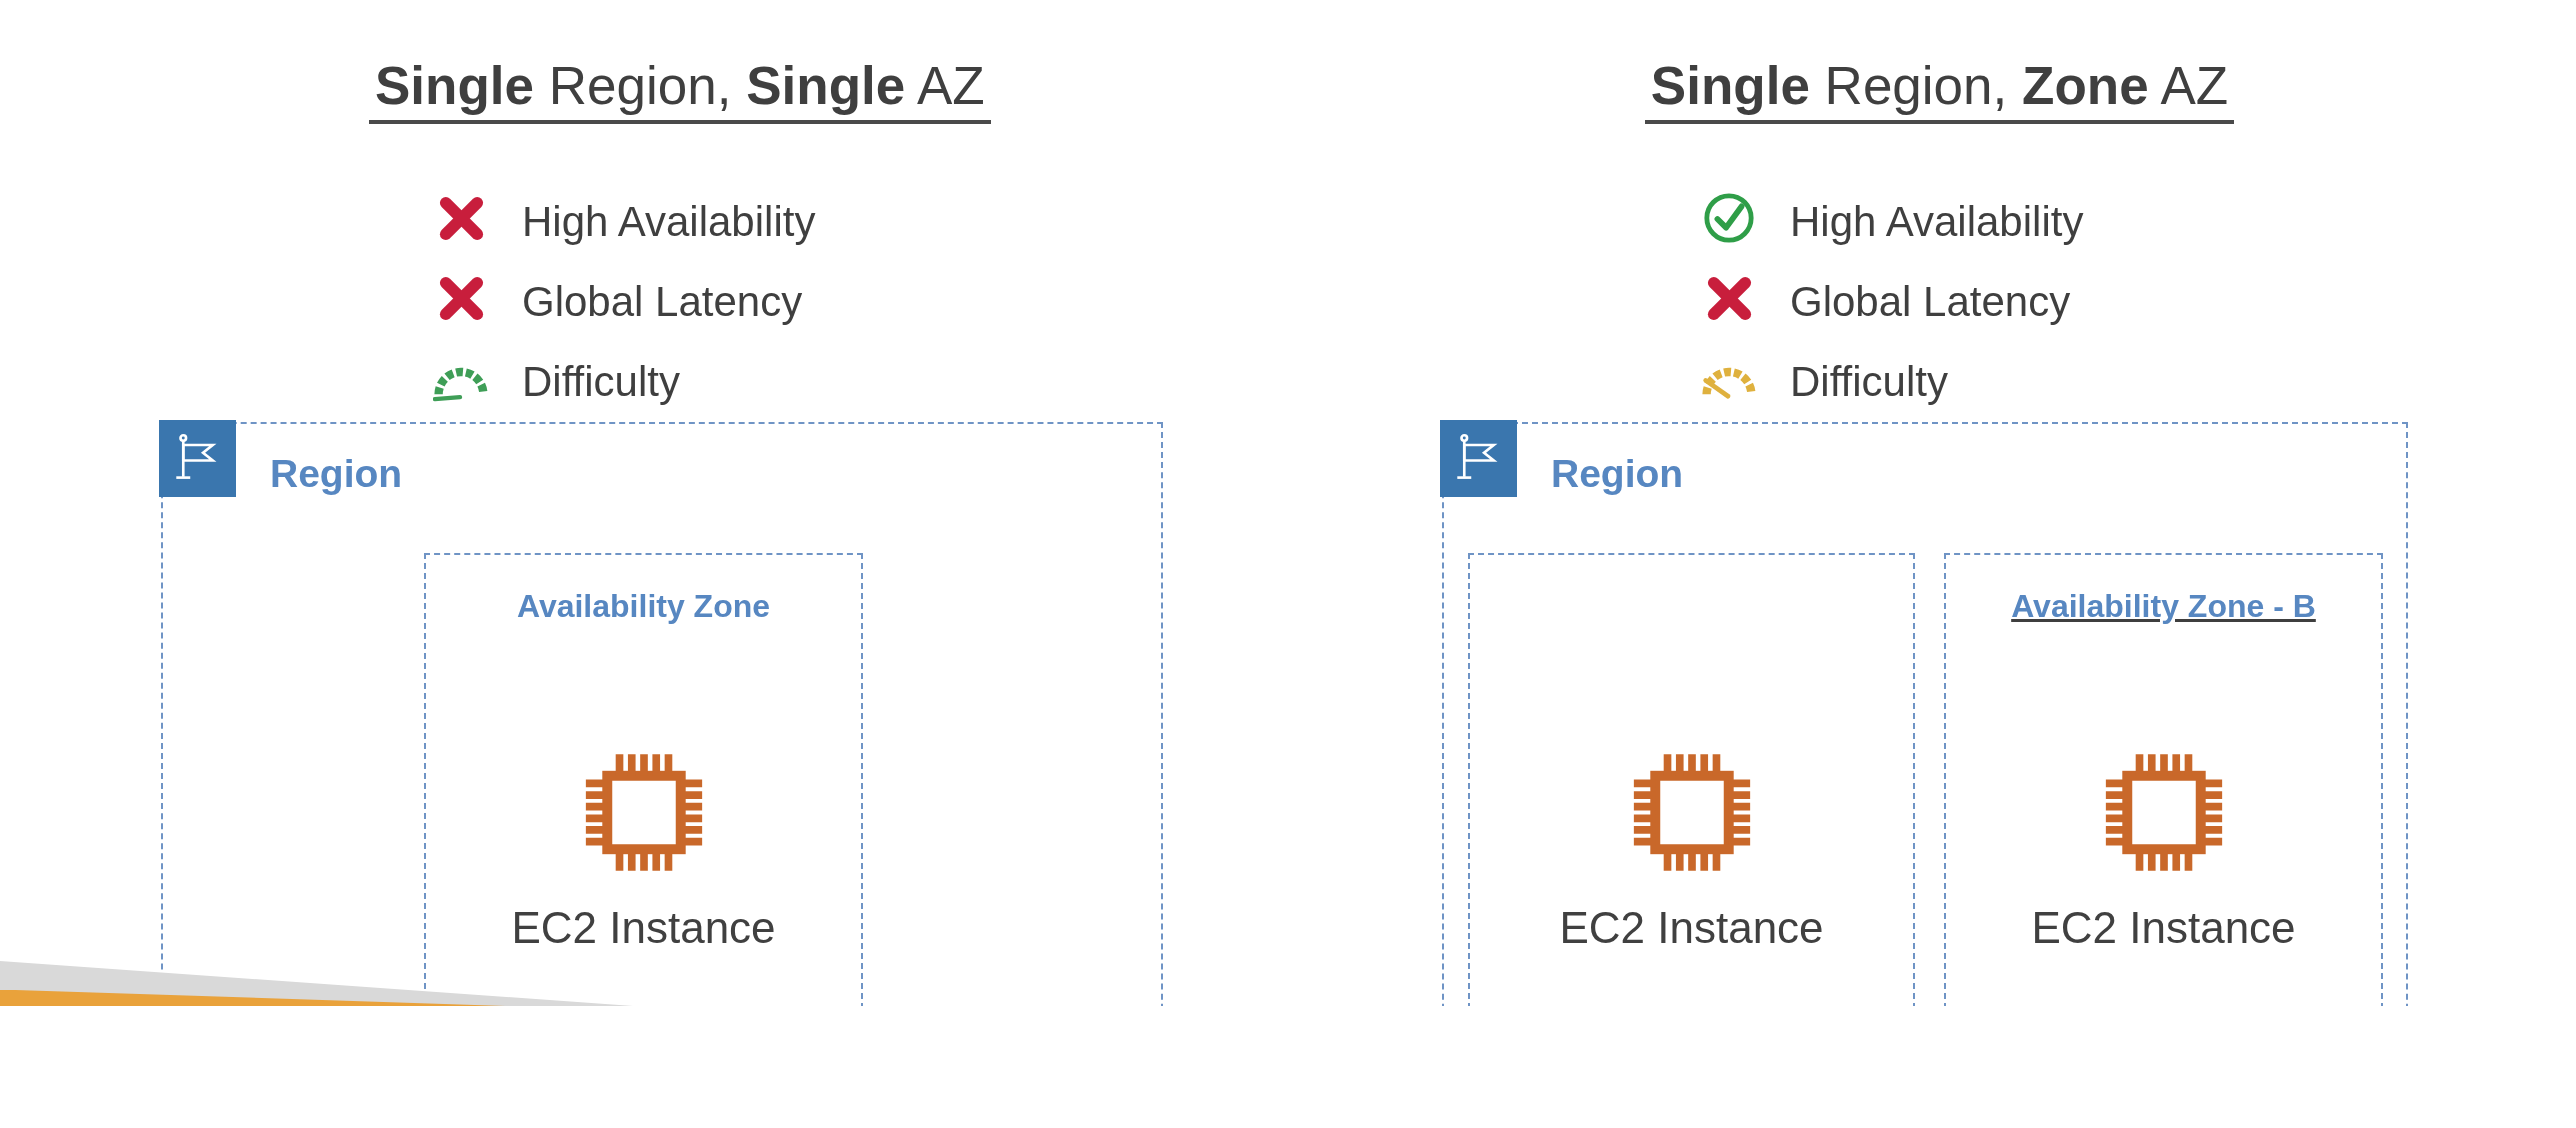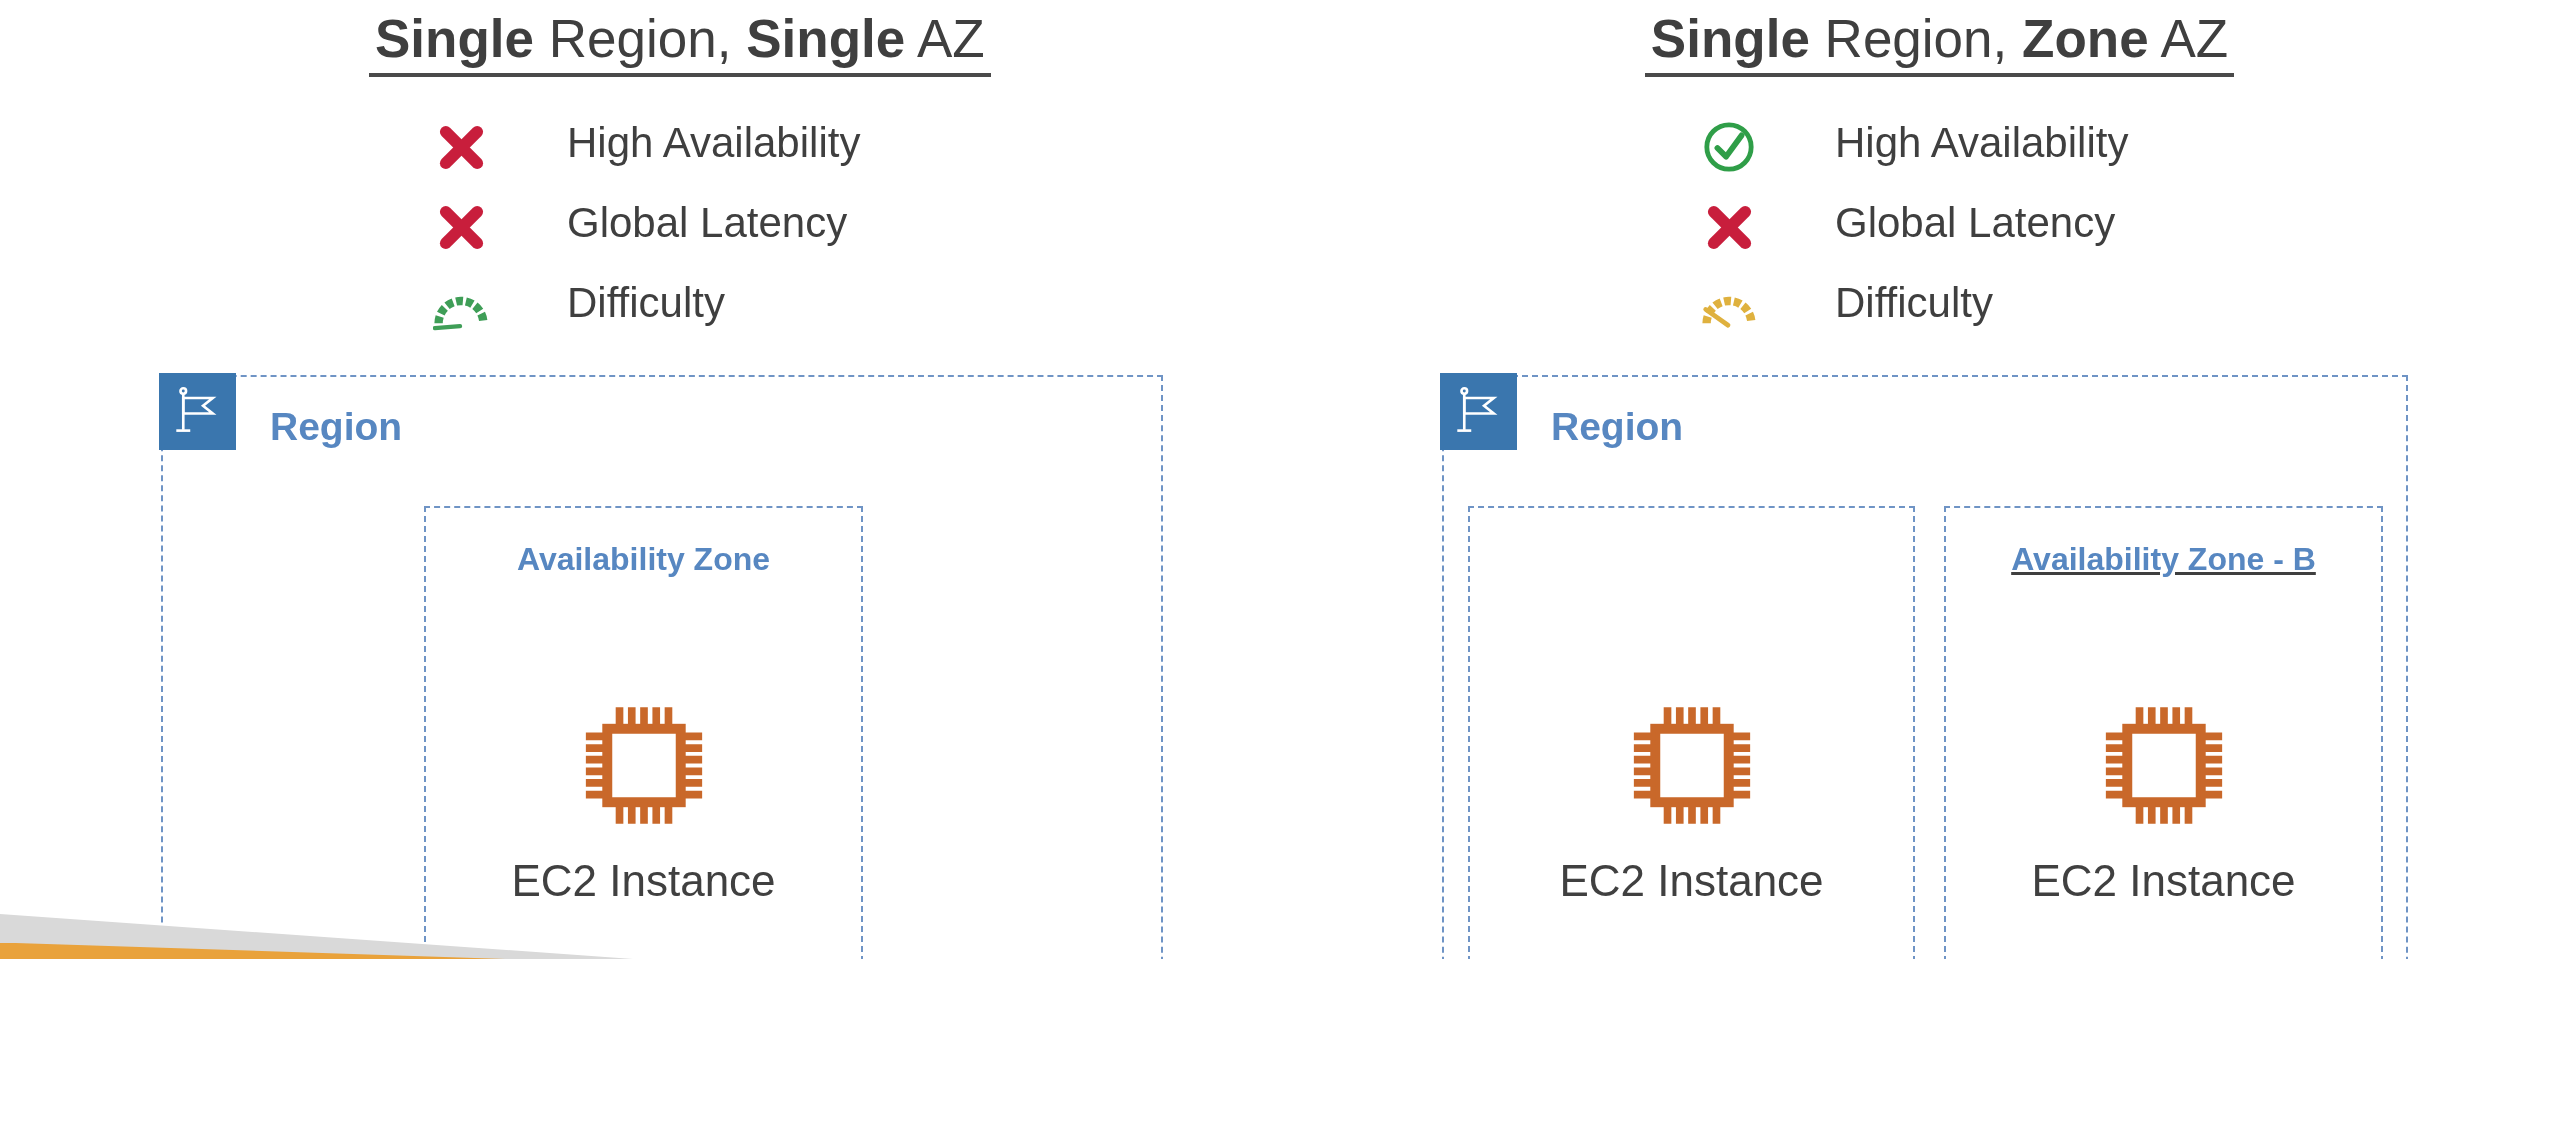--- a/index.html
+++ b/index.html
@@ -1,30 +1,30 @@
 <!DOCTYPE html>
 <html><head>
 <meta charset="utf-8">
 <style>
   html,body{margin:0;padding:0;background:#ffffff;}
   .canvas{
     position:relative;width:2576px;height:959px;overflow:hidden;background:#ffffff;
-    font-family:"Liberation Sans", sans-serif;color:#3f3f3f;
+    font-family:"Liberation Sans", sans-serif;color:#3f3f3f;margin-top:47px;
   }
   
   .title{position:absolute;top:5.8px;text-align:center;font-size:53px;line-height:1.25;}
   .title .tx{display:inline-block;border-bottom:4.9px solid #4a4a4a;padding:0 5.8px 1px 5.8px;}
   .title b{font-weight:bold;}
   .t0{left:19.4px;width:1321px;}
   .t1{left:1274px;width:1331px;}
   
   .checklist{position:absolute;top:119px;}
   .c0{left:433px;}
   .c1{left:1701px;}
-  .chk-row{display:flex;align-items:flex-start;height:80px;gap:45px;}
+  .chk-row{display:flex;align-items:flex-end;height:80px;}
   .chk-ico{width:56px;height:56px;display:flex;align-items:center;justify-content:center;flex:0 0 56px;}
   .chk-label{margin-left:33px;font-size:42px;white-space:nowrap;}
   
   .region{position:absolute;top:375px;height:698px;border:2.9px dashed #6f94c5;box-sizing:border-box;}
   .r0{left:161px;width:1002px;}
   .r1{left:1442px;width:966px;}
   .flag-square{position:absolute;left:-3.9px;top:-3.9px;width:77px;height:77px;background:#3a76ae;display:flex;align-items:center;justify-content:center;}
   .region-label{position:absolute;left:107px;top:28px;font-size:39px;font-weight:600;color:#5787c1;}
   
   .az{position:absolute;top:129px;height:506px;border:2.9px dashed #6f94c5;box-sizing:border-box;text-align:center;}

